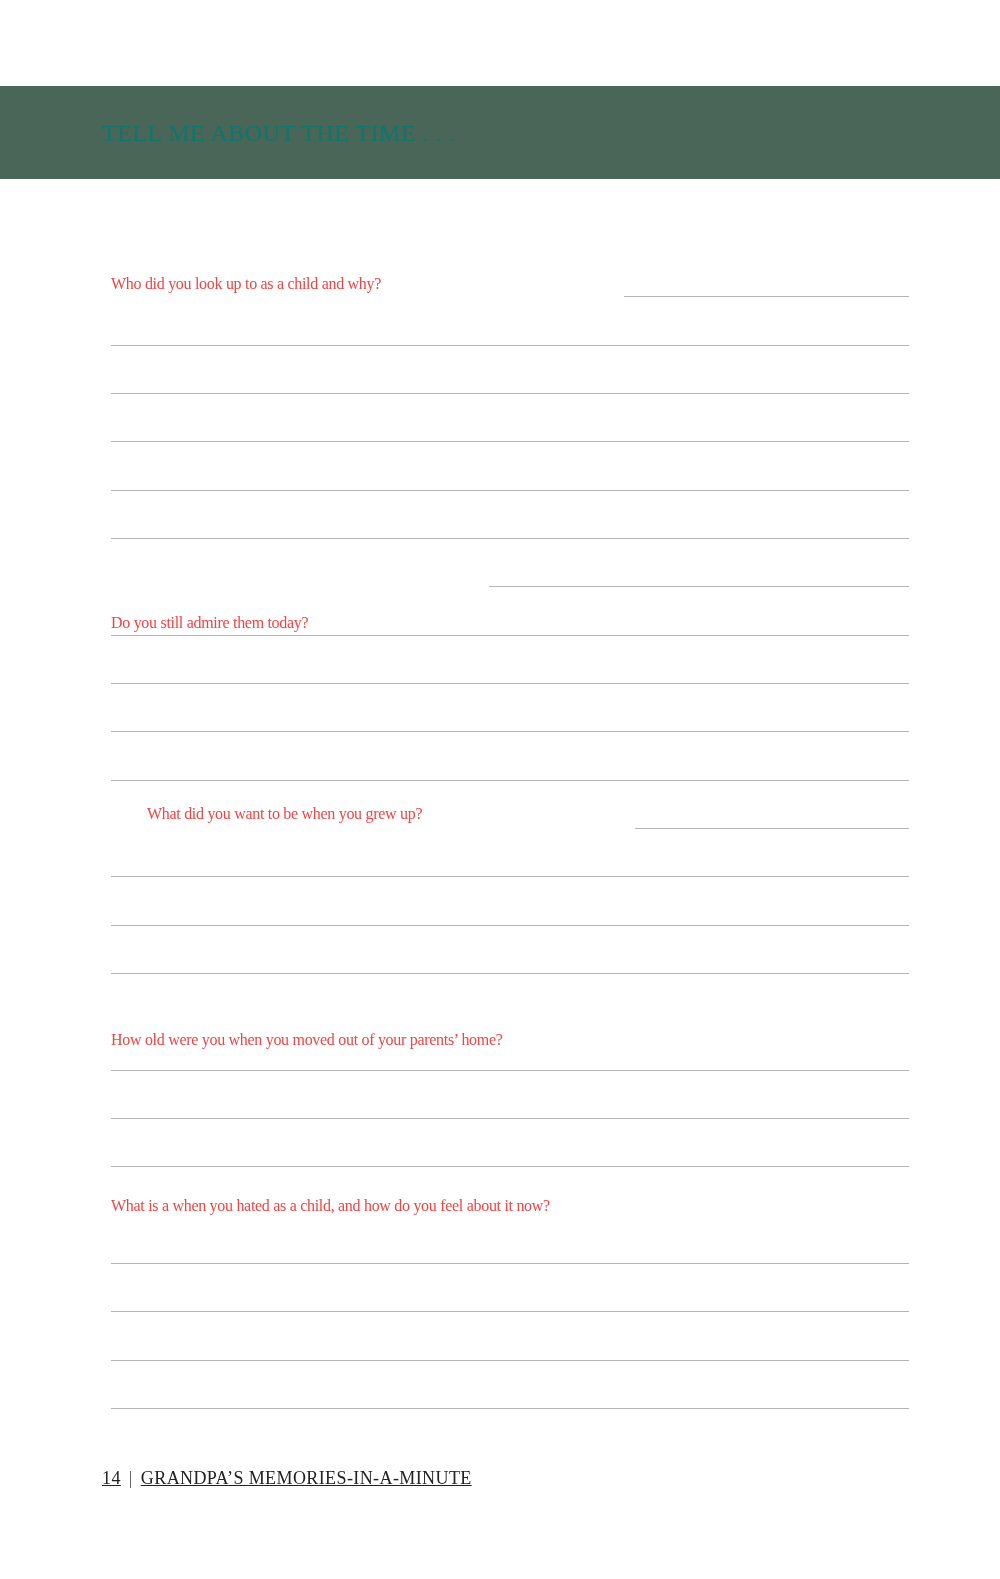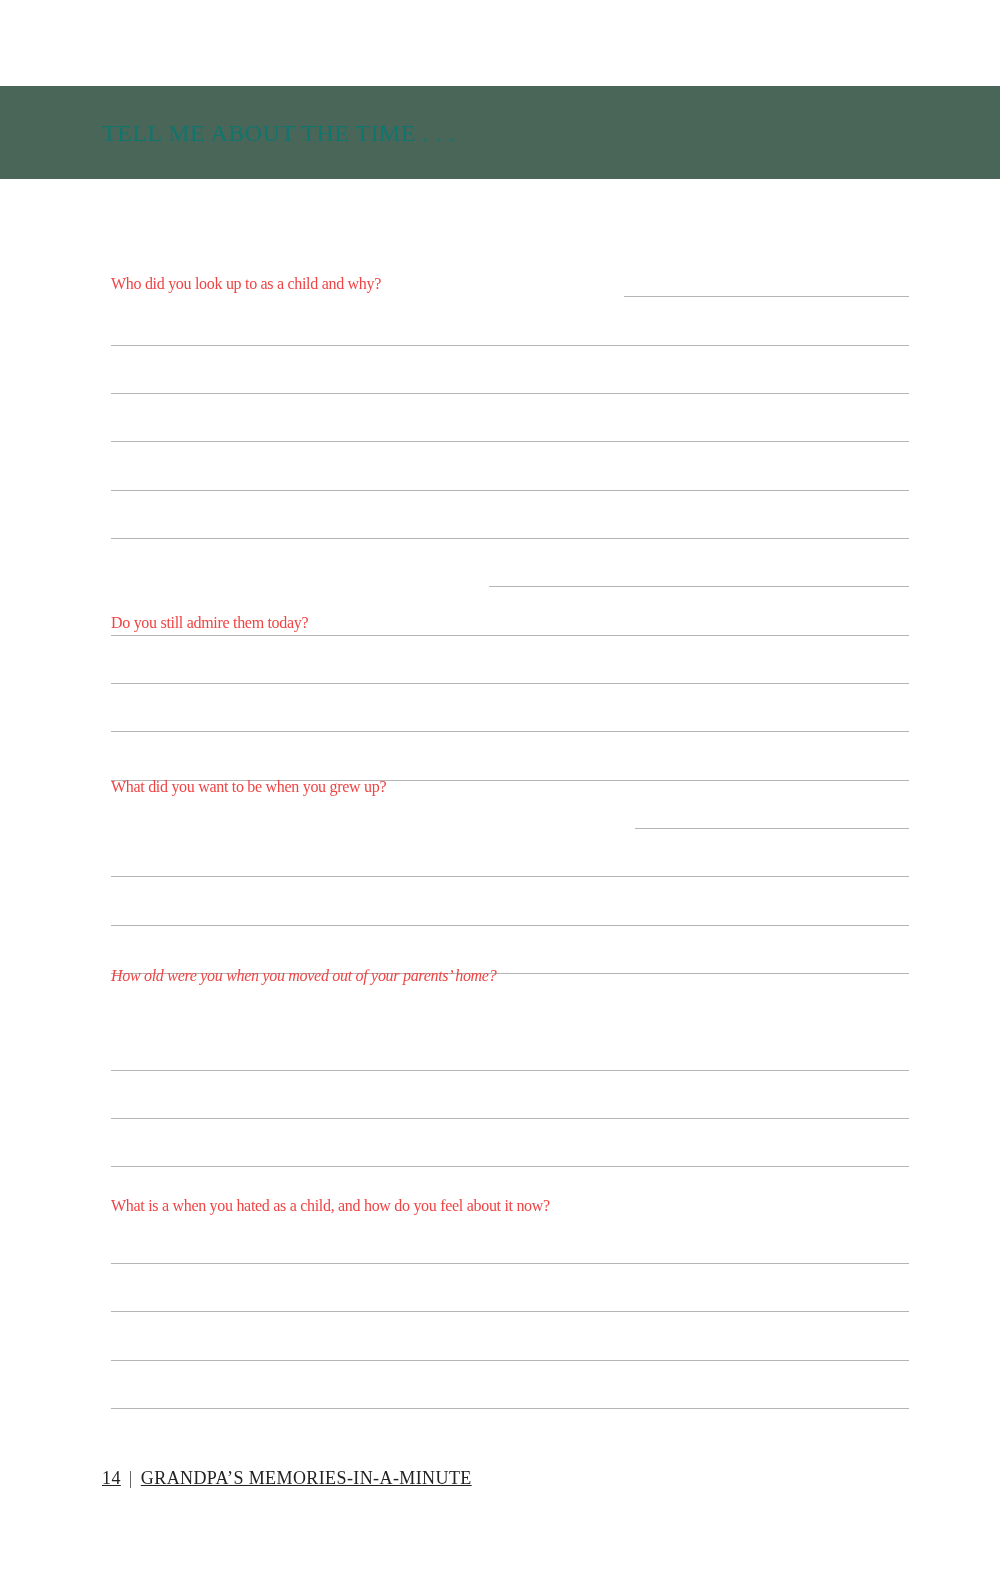--- a/index.html
+++ b/index.html
@@ -25,27 +25,27 @@
 <div class="rule" style="left:111px; width:798px; top:490px;"></div>
 <div class="rule" style="left:111px; width:798px; top:538px;"></div>
 
 <div class="q" style="top:594px;margin-top:13px;">Do you still admire them today?</div>
 <div class="rule" style="left:489px; width:420px; top:586px;"></div>
 <div class="rule" style="left:111px; width:798px; top:635px;"></div>
 <div class="rule" style="left:111px; width:798px; top:683px;"></div>
 <div class="rule" style="left:111px; width:798px; top:731px;"></div>
 <div class="rule" style="left:111px; width:798px; top:780px;"></div>
 
-<div class="q" style="top:771px;">What did you want to be when you grew up?</div>
+<div class="q" style="top:798px;margin-left:36px;">What did you want to be when you grew up?</div>
 <div class="rule" style="left:635px; width:274px; top:828px;"></div>
 <div class="rule" style="left:111px; width:798px; top:876px;"></div>
 <div class="rule" style="left:111px; width:798px; top:925px;"></div>
 <div class="rule" style="left:111px; width:798px; top:973px;"></div>
 
-<div class="q" style="top:960px;font-style:italic;">How old were you when you moved out of your parents’ home?</div>
+<div class="q" style="top:1024px;">How old were you when you moved out of your parents’ home?</div>
 <div class="rule" style="left:111px; width:798px; top:1070px;"></div>
 <div class="rule" style="left:111px; width:798px; top:1118px;"></div>
 <div class="rule" style="left:111px; width:798px; top:1166px;"></div>
 
 <div class="q" style="top:1190px;">What is a when you hated as a child, and how do you feel about it now?</div>
 <div class="rule" style="left:111px; width:798px; top:1263px;"></div>
 <div class="rule" style="left:111px; width:798px; top:1311px;"></div>
 <div class="rule" style="left:111px; width:798px; top:1360px;"></div>
 <div class="rule" style="left:111px; width:798px; top:1408px;"></div>
 

